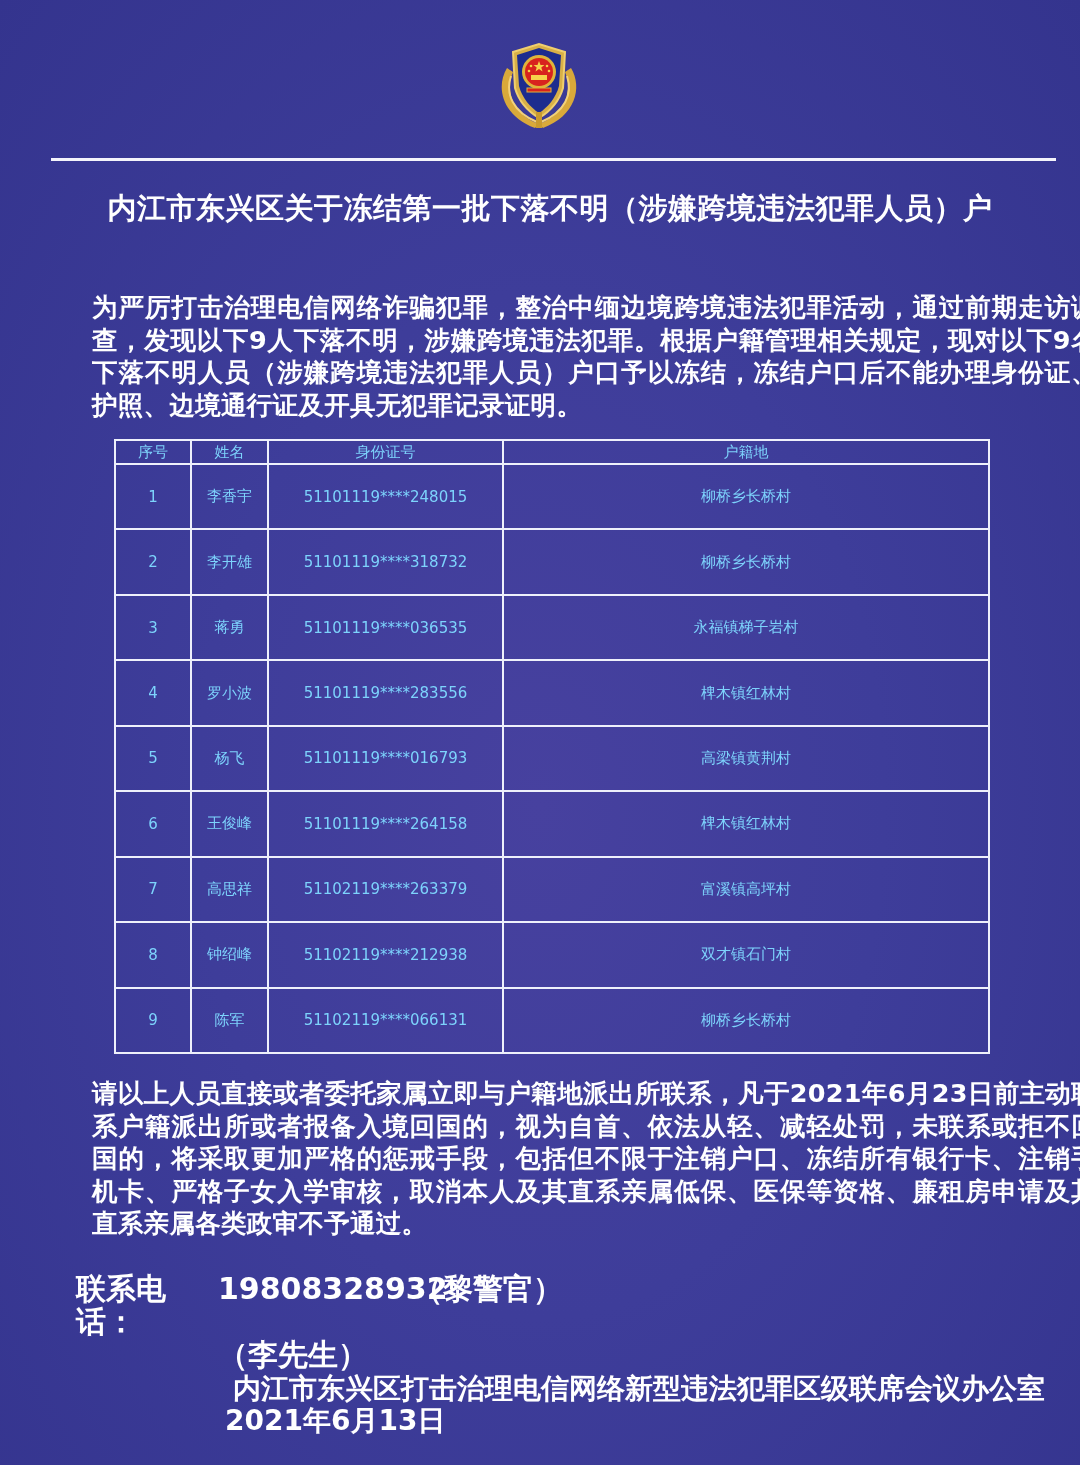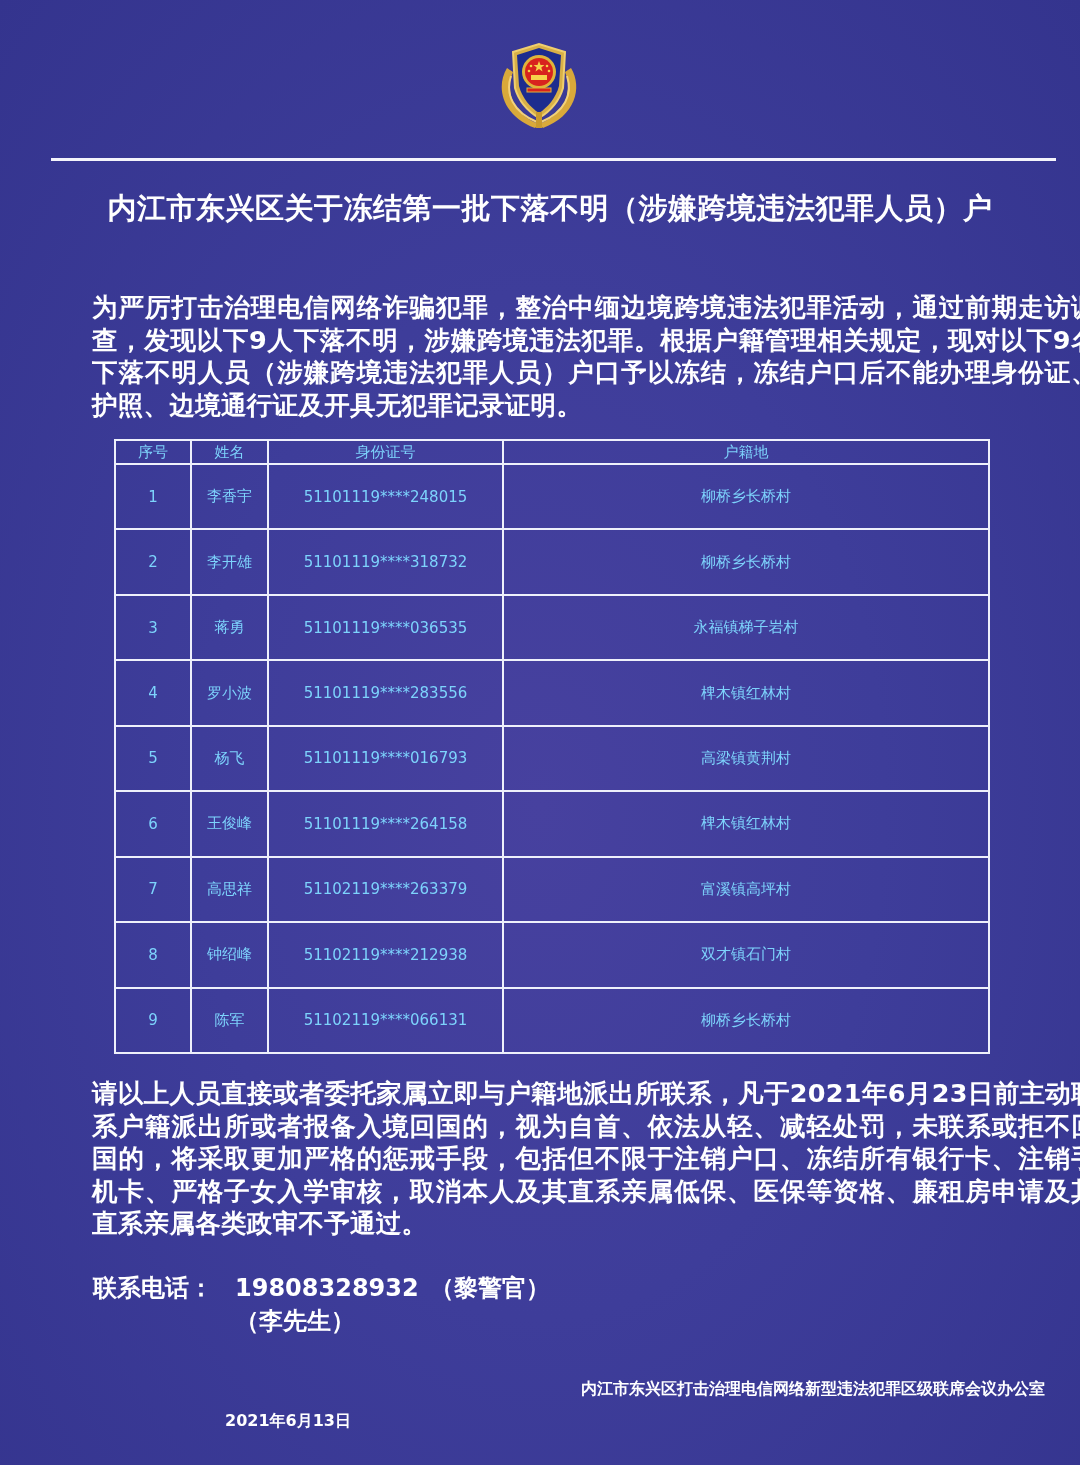--- a/index.html
+++ b/index.html
@@ -30,25 +30,25 @@
     position: absolute; left: 114px; top: 439px; width: 876px; height: 615px;
     border-collapse: collapse;
     font-size: 15px; font-weight: normal;
   }
   table.roster th, table.roster td {
     border: 2px solid #eef0fb; text-align: center; color: #7dd3fc; padding: 0;
   }
   table.roster th { height: 22px; font-weight: normal; font-size: 15px; }
   table.roster td { height: 63px; }
   .c1 { width: 74px; } .c2 { width: 75px; } .c3 { width: 233px; }
-  .contact { position: absolute; left: 93px; top: 1272px; font-size: 24px; font-weight: bold; line-height: 33px; }
+  .contact { position: absolute; left: 76px; top: 1272px; font-size: 30px; font-weight: bold; line-height: 33px; }
   .contact .row { display: flex; }
   .contact .lbl { width: 142px; }
   .contact .num { width: 195px; }
-  .footer { position: absolute; left: 225px; top: 1373px; width: 820px; font-size: 16px; font-weight: bold; line-height: 32px; }
+  .footer { position: absolute; left: 225px; top: 1373px; width: 820px; font-size: 28px; font-weight: bold; line-height: 32px; }
   .footer .org { text-align: right; }
   .footer .date { text-align: left; padding-right: 185px; }
 </style>
 </head>
 <body>
 
 <svg class="emblem" viewBox="0 0 100 105">
 
   <path d="M18 40 C 6 60, 14 88, 46 100 L 50 96 C 24 86, 16 64, 24 44 Z" fill="#d9a93a"></path>
   <path d="M82 40 C 94 60, 86 88, 54 100 L 50 96 C 76 86, 84 64, 76 44 Z" fill="#d9a93a"></path>

